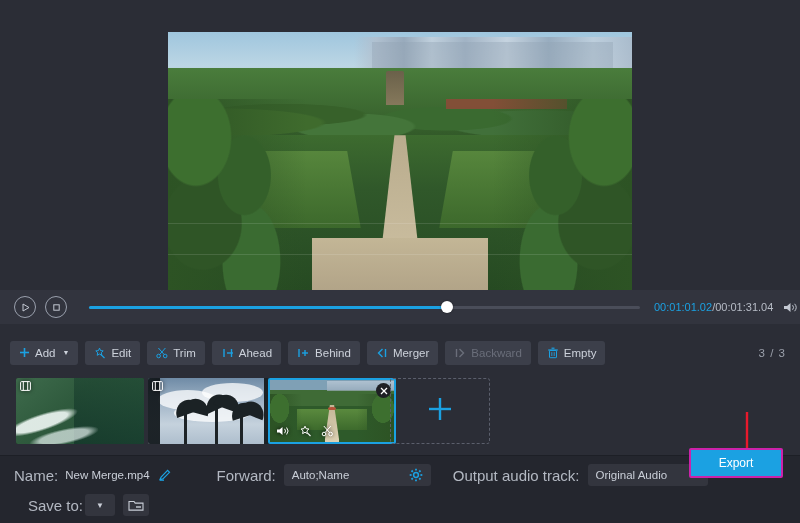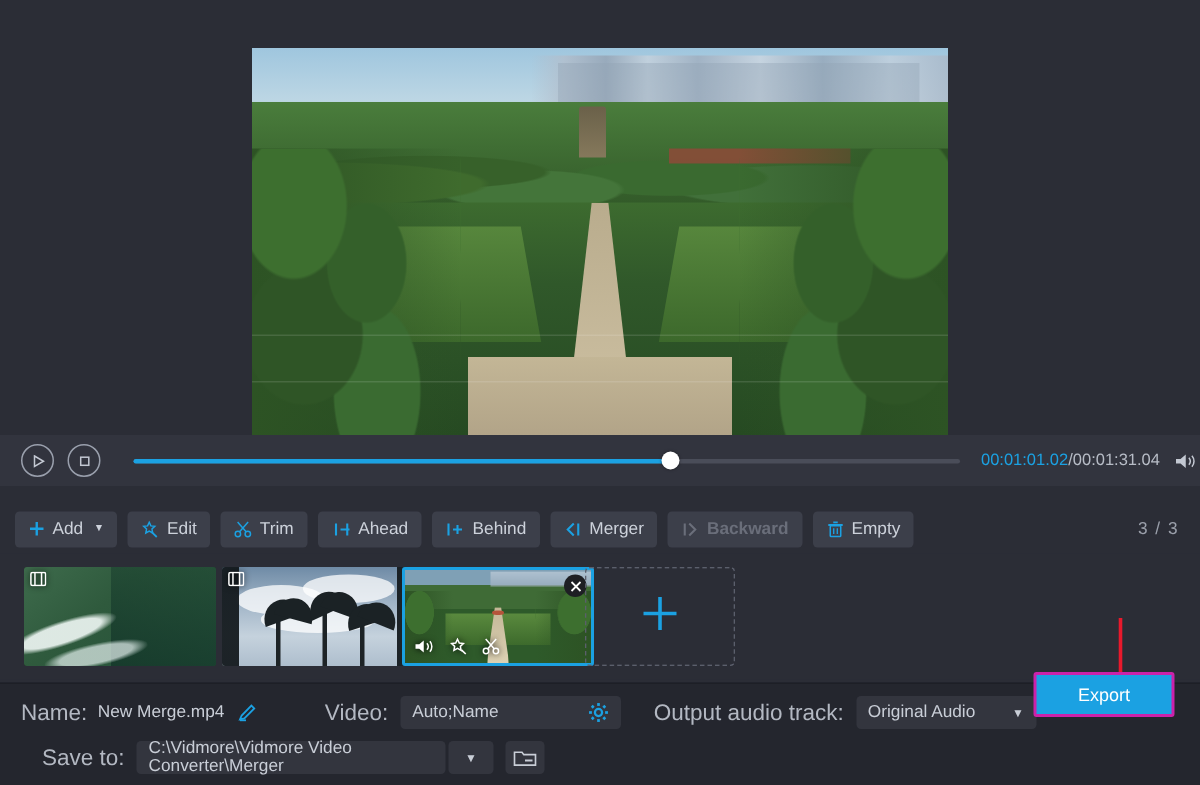--- a/index.html
+++ b/index.html
@@ -181,21 +181,21 @@
     display: flex; align-items: center;
   }
   .tb {
     height: 24px; background: #3c3f4a; border-radius: 3px;
     display: flex; align-items: center; gap: 5px;
     padding: 0 9px; margin-left: 7px;
     color: #cdd2db; font-size: 11.5px; white-space: nowrap;
   }
   .tb:first-child { margin-left: 10px; }
   .tb .ic { color: #1ba1e2; display: flex; align-items: center; }
-  .tb.disabled { color: #6a6e7a; font-weight: bold; }
+  .tb.disabled { color: #6a6e7a; }
   .tb.disabled .ic { color: #6a6e7a; }
   .caret { margin-left: 2px; color: #cdd2db; }
   .counter {
     margin-left: auto; margin-right: 14px; color: #9ba0ab; font-size: 11.5px;
     letter-spacing: 1px;
   }
 
   
   .strip {
     position: absolute; left: 0; top: 369px; width: 800px; height: 84px;
@@ -562,21 +562,21 @@
 
     <div class="row1">
       <span class="lbl" style="margin-left:14px">Name:</span>
       <span class="val" style="margin-left:7px">New Merge.mp4</span>
       <span class="pencil">
         <svg width="14" height="14" viewBox="0 0 14 14">
             <path d="M2 11.6l1.1-2.6L9.6 2.4l1.9 1.9-6.6 6.6z" fill="none" stroke="currentColor" stroke-width="1.2"></path>
             <line x1="2" y1="12.2" x2="6" y2="12.2" stroke="currentColor" stroke-width="1.2"></line>
           </svg>
       </span>
-      <span class="lbl" style="margin-left:45px">Video:</span>
+      <span class="lbl" style="margin-left:45px">Forward:</span>
       <div class="field" style="margin-left:8px; width:147px; position:relative;">
         <span>Auto;Name</span>
         <span class="gear">
           <svg width="14" height="14" viewBox="0 0 14 14">
             <circle cx="7" cy="7" r="2.4" fill="none" stroke="currentColor" stroke-width="1.5"></circle>
             <g stroke="currentColor" stroke-width="1.8">
               <line x1="7" y1="0.7" x2="7" y2="2.6"></line>
                 <line x1="7" y1="11.4" x2="7" y2="13.3"></line>
               <line x1="0.7" y1="7" x2="2.6" y2="7"></line>
                 <line x1="11.4" y1="7" x2="13.3" y2="7"></line>
@@ -590,23 +590,20 @@
       </div>
       <span class="lbl" style="margin-left:22px">Output audio track:</span>
       <div class="field" style="margin-left:8px; width:120px; justify-content:space-between;">
         <span>Original Audio</span>
         <span class="dd-arrow" style="font-size:8px">▼</span>
       </div>
     </div>
 
     <div class="row2">
       <span class="lbl" style="margin-left:28px">Save to:</span>
-      <div class="field" style="margin-left:8px; width:206px;">
-        <span>C:\Vidmore\Vidmore Video Converter\Merger</span>
-      </div>
       <div class="field" style="margin-left:2px; width:30px; justify-content:center;">
         <span class="dd-arrow" style="font-size:8px">▼</span>
       </div>
       <div class="folder-btn" style="margin-left:8px">
         <svg width="16" height="13" viewBox="0 0 16 13">
             <path d="M1 2.5h5l1.2 1.6H15v7H1z" fill="none" stroke="currentColor" stroke-width="1.1"></path>
             <line x1="8" y1="8" x2="13" y2="8" stroke="currentColor" stroke-width="1.4"></line>
           </svg>
       </div>
     </div>

